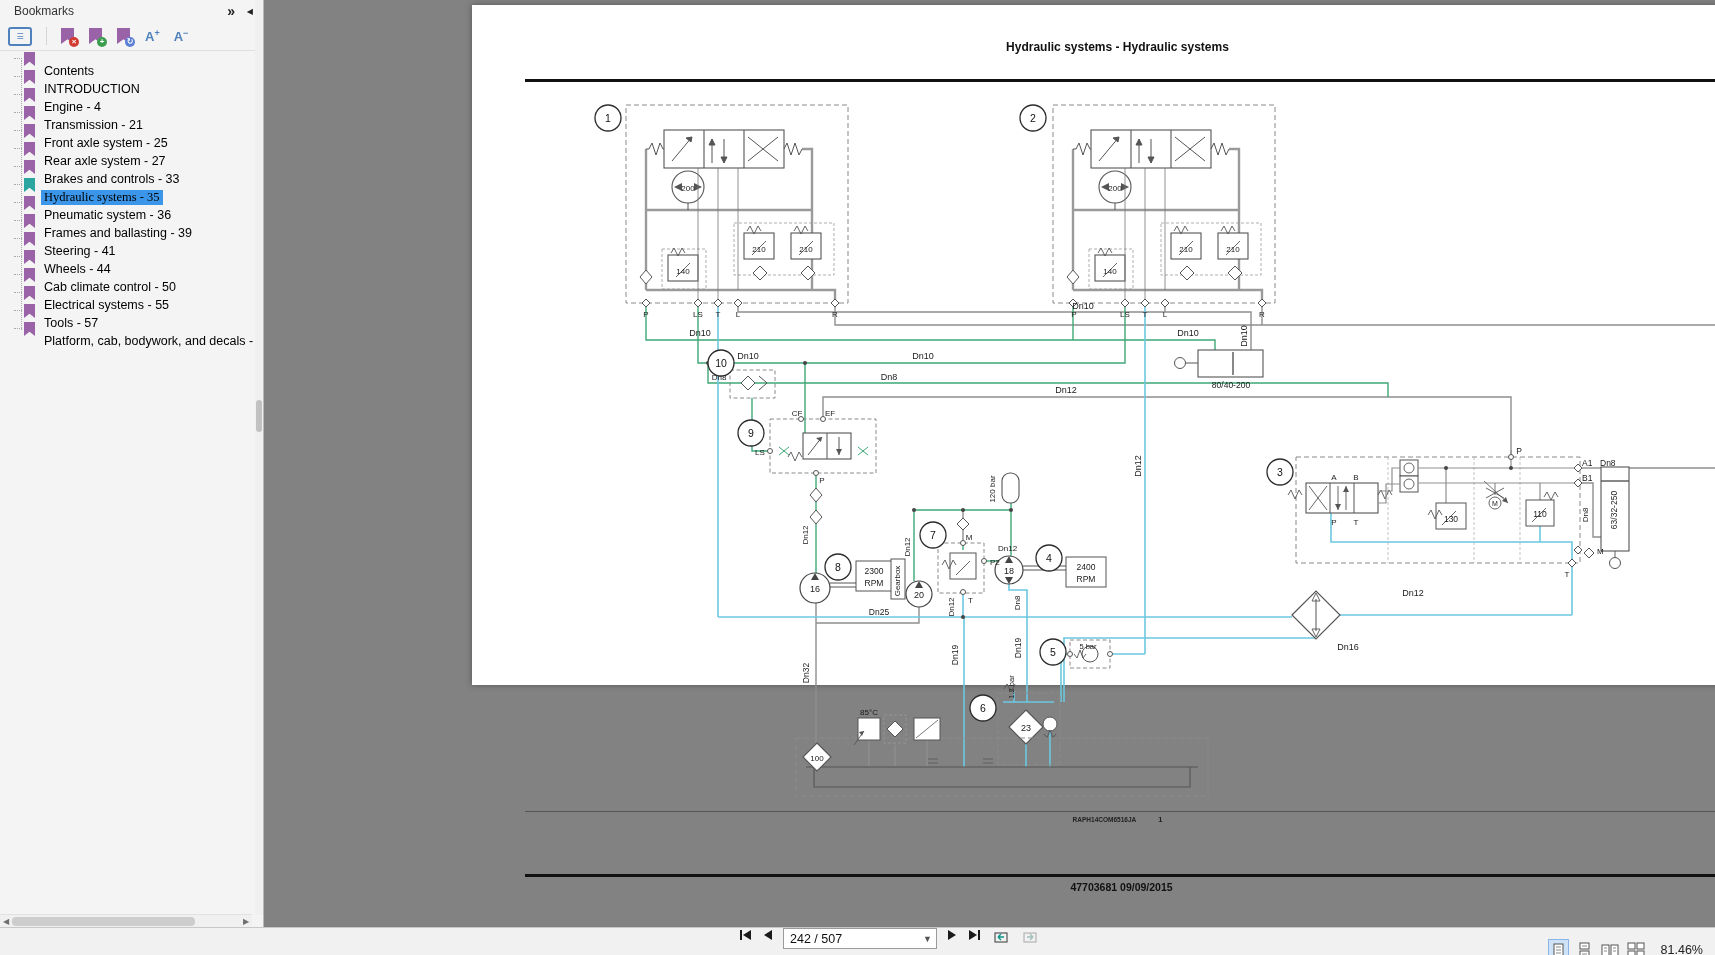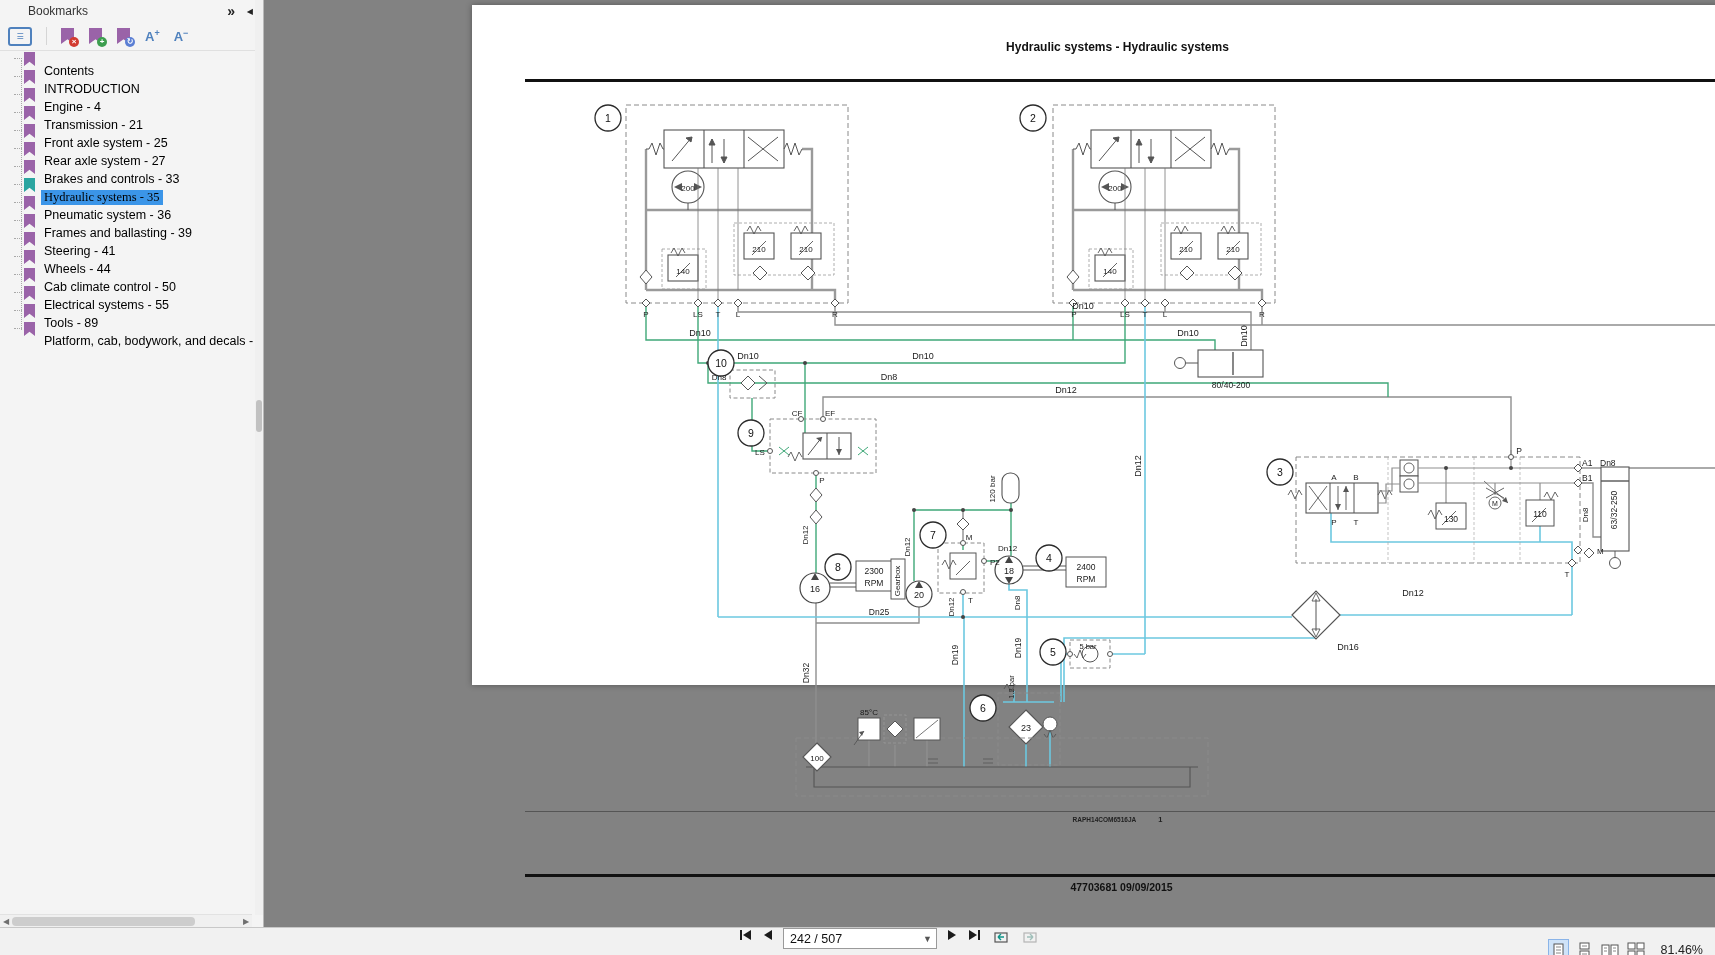--- a/index.html
+++ b/index.html
@@ -1,19 +1,19 @@
 <!DOCTYPE html>
 <html><head>
 <meta charset="utf-8">
 <style>
   html,body{margin:0;padding:0;width:1715px;height:955px;overflow:hidden;
     font-family:"Liberation Sans","DejaVu Sans",sans-serif;background:#828282;}
   
   #sidebar{position:absolute;left:0;top:0;width:263px;height:928px;background:#f4f4f4;border-right:1px solid #b9b9b9;}
-  #sb-header{position:relative;height:22px;line-height:22px;padding-left:28px;font-size:12px;color:#333;}
+  #sb-header{position:relative;height:22px;line-height:22px;padding-left:14px;font-size:12px;color:#333;}
   .sb-hicon{position:absolute;top:0;color:#222;cursor:pointer;}
   #sb-toolbar{position:relative;height:28px;border-bottom:1px solid #e0e0e0;display:flex;align-items:center;padding-left:8px;gap:14px;}
   .tb-sep{width:1px;height:18px;background:#d5d5d5;}
   .chk-icon{width:20px;height:15px;border:2px solid #4f81bd;border-radius:3px;display:flex;align-items:center;justify-content:center;color:#4f81bd;font-size:8px;font-weight:bold;}
   .flagbtn{position:relative;width:14px;height:16px;}
   .flag{display:inline-block;width:11px;height:14px;background:#9a63a8;clip-path:polygon(0 0,100% 0,100% 100%,50% 70%,0 100%);}
   .flag.lg{width:13px;height:16px;}
   .badge{position:absolute;right:-4px;bottom:-3px;width:10px;height:10px;border-radius:50%;color:#fff;font-size:8px;line-height:10px;text-align:center;font-weight:bold;}
   .af{color:#4f81bd;font-weight:bold;font-size:13px;}
   .af sup{font-size:9px;}
@@ -145,21 +145,21 @@
         <span class="bm-label">Cab climate control - 50</span>
       </div>
       <div class="bm-row">
         <span class="bm-stub"></span>
         <span class="flag"></span>
         <span class="bm-label">Electrical systems - 55</span>
       </div>
       <div class="bm-row">
         <span class="bm-stub"></span>
         <span class="flag"></span>
-        <span class="bm-label">Tools - 89</span>
+        <span class="bm-label">Tools - 57</span>
       </div>
       <div class="bm-row">
         <span class="bm-stub"></span>
         <span class="flag"></span>
         <span class="bm-label">Platform, cab, bodywork, and decals -</span>
       </div>
     </div>
   <div id="sb-hscroll">
     <span class="arr" style="left:0;">◀</span>
     <div id="sb-hthumb"></div>

